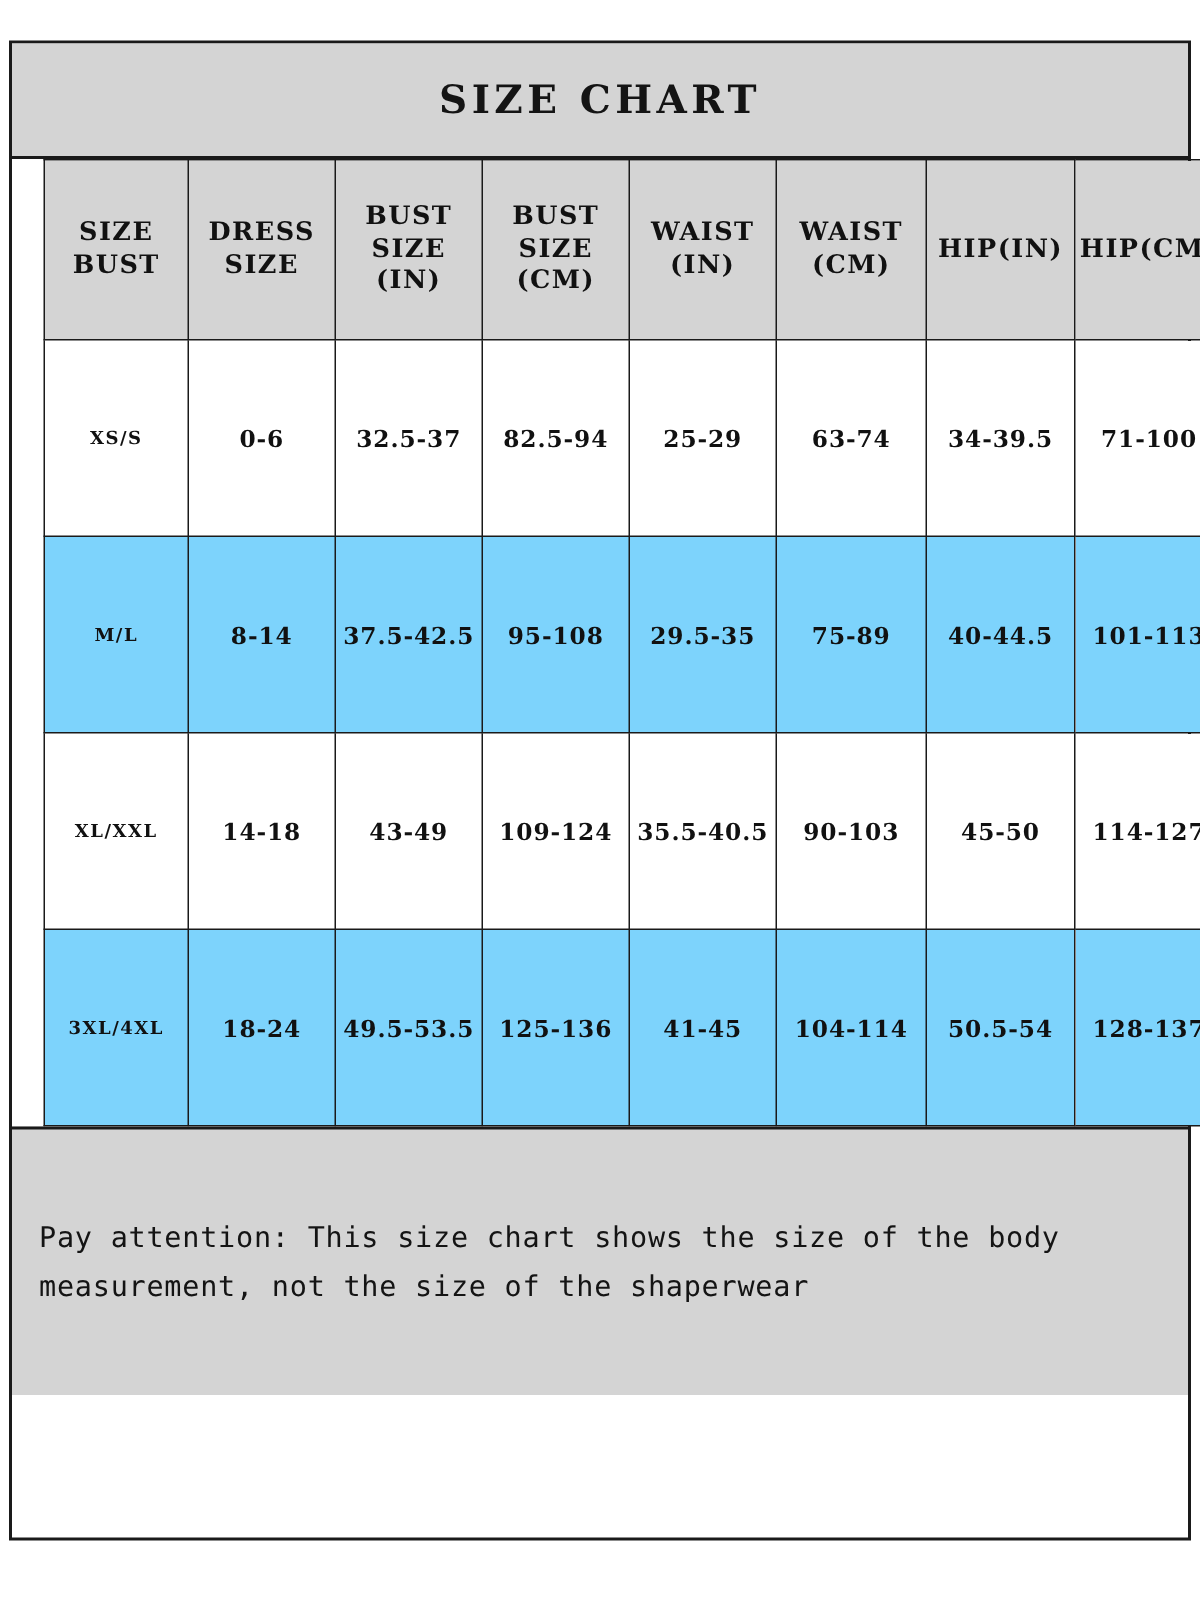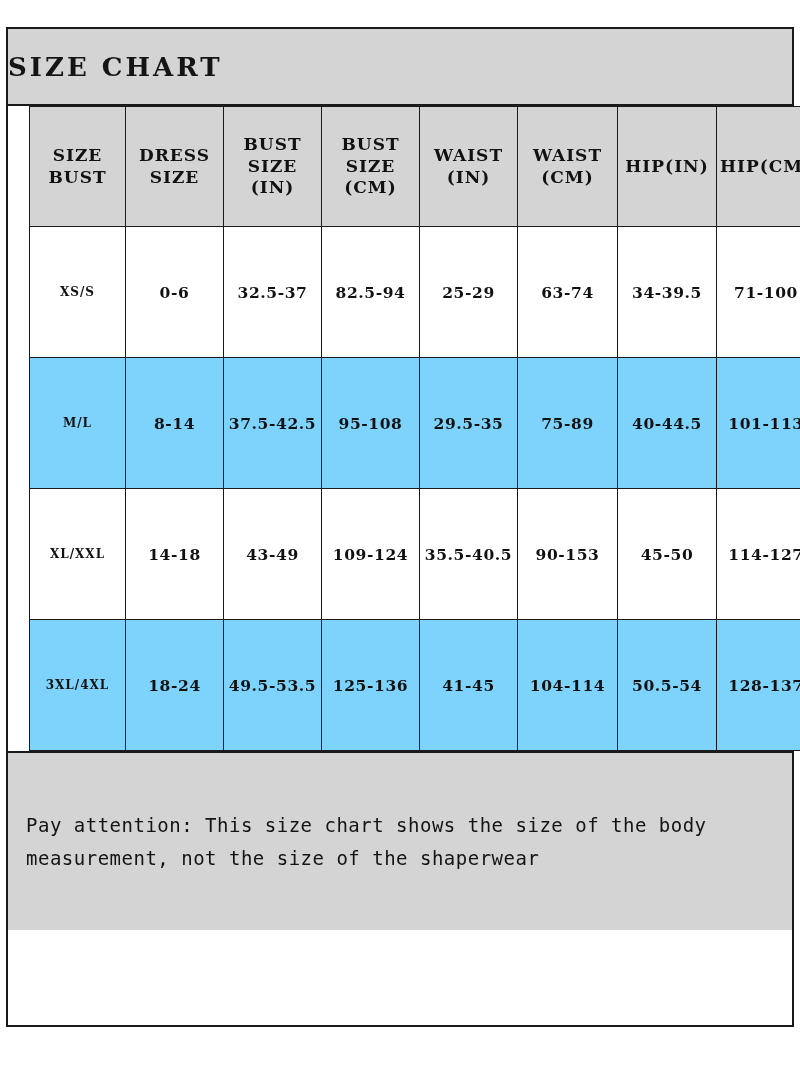--- a/index.html
+++ b/index.html
@@ -25,21 +25,21 @@
     background: #ffffff;
   }
 
   
   #title-bar {
     height: 77px;
     background: #d4d4d4;
     border-bottom: 2px solid #1a1a1a;
     display: flex;
     align-items: center;
-    justify-content: flex-start;
+    justify-content: center;
     box-sizing: border-box;
   }
   #title-bar .title-text {
     font-size: 26px;
     font-weight: bold;
     letter-spacing: 3px;
     color: #141414;
     font-family: "DejaVu Serif", serif;
   }
 
@@ -189,21 +189,21 @@
         <td>75-89</td>
         <td>40-44.5</td>
         <td>101-113</td>
       </tr>
       <tr class="row-white">
         <td class="cell-size">XL/XXL</td>
         <td>14-18</td>
         <td>43-49</td>
         <td>109-124</td>
         <td>35.5-40.5</td>
-        <td>90-153</td>
+        <td>90-103</td>
         <td>45-50</td>
         <td>114-127</td>
       </tr>
       <tr class="row-gray">
         <td class="cell-size">3XL/4XL</td>
         <td>18-24</td>
         <td>49.5-53.5</td>
         <td>125-136</td>
         <td>41-45</td>
         <td>104-114</td>

